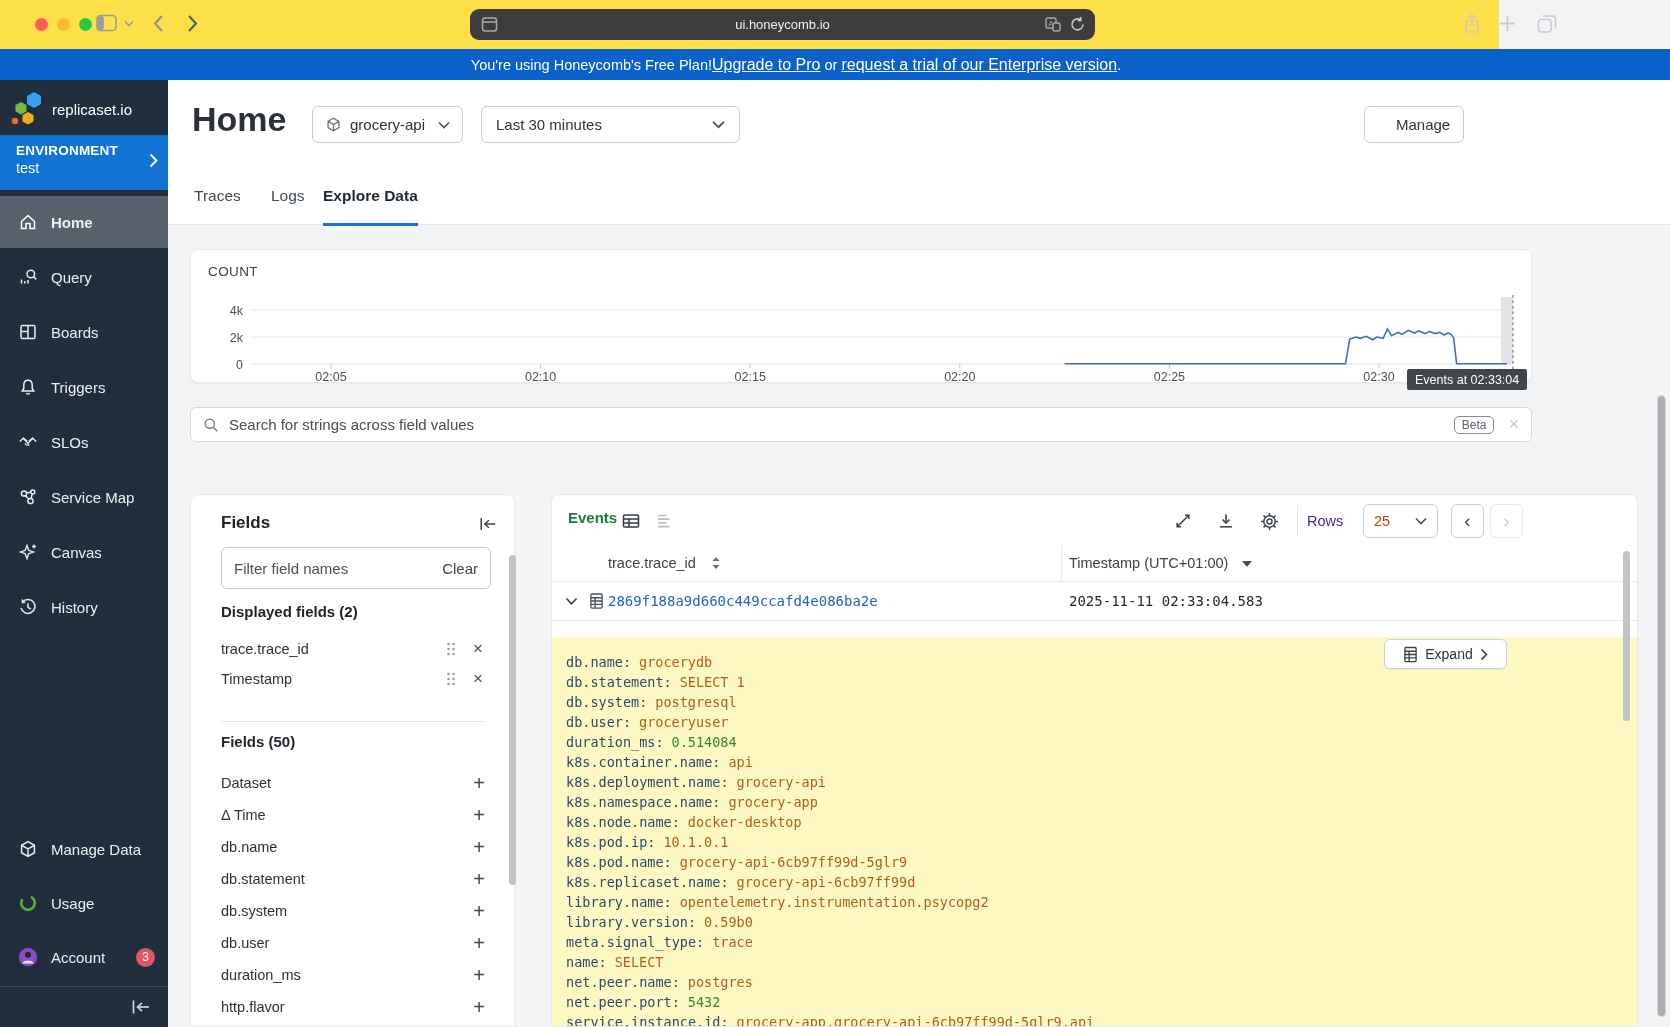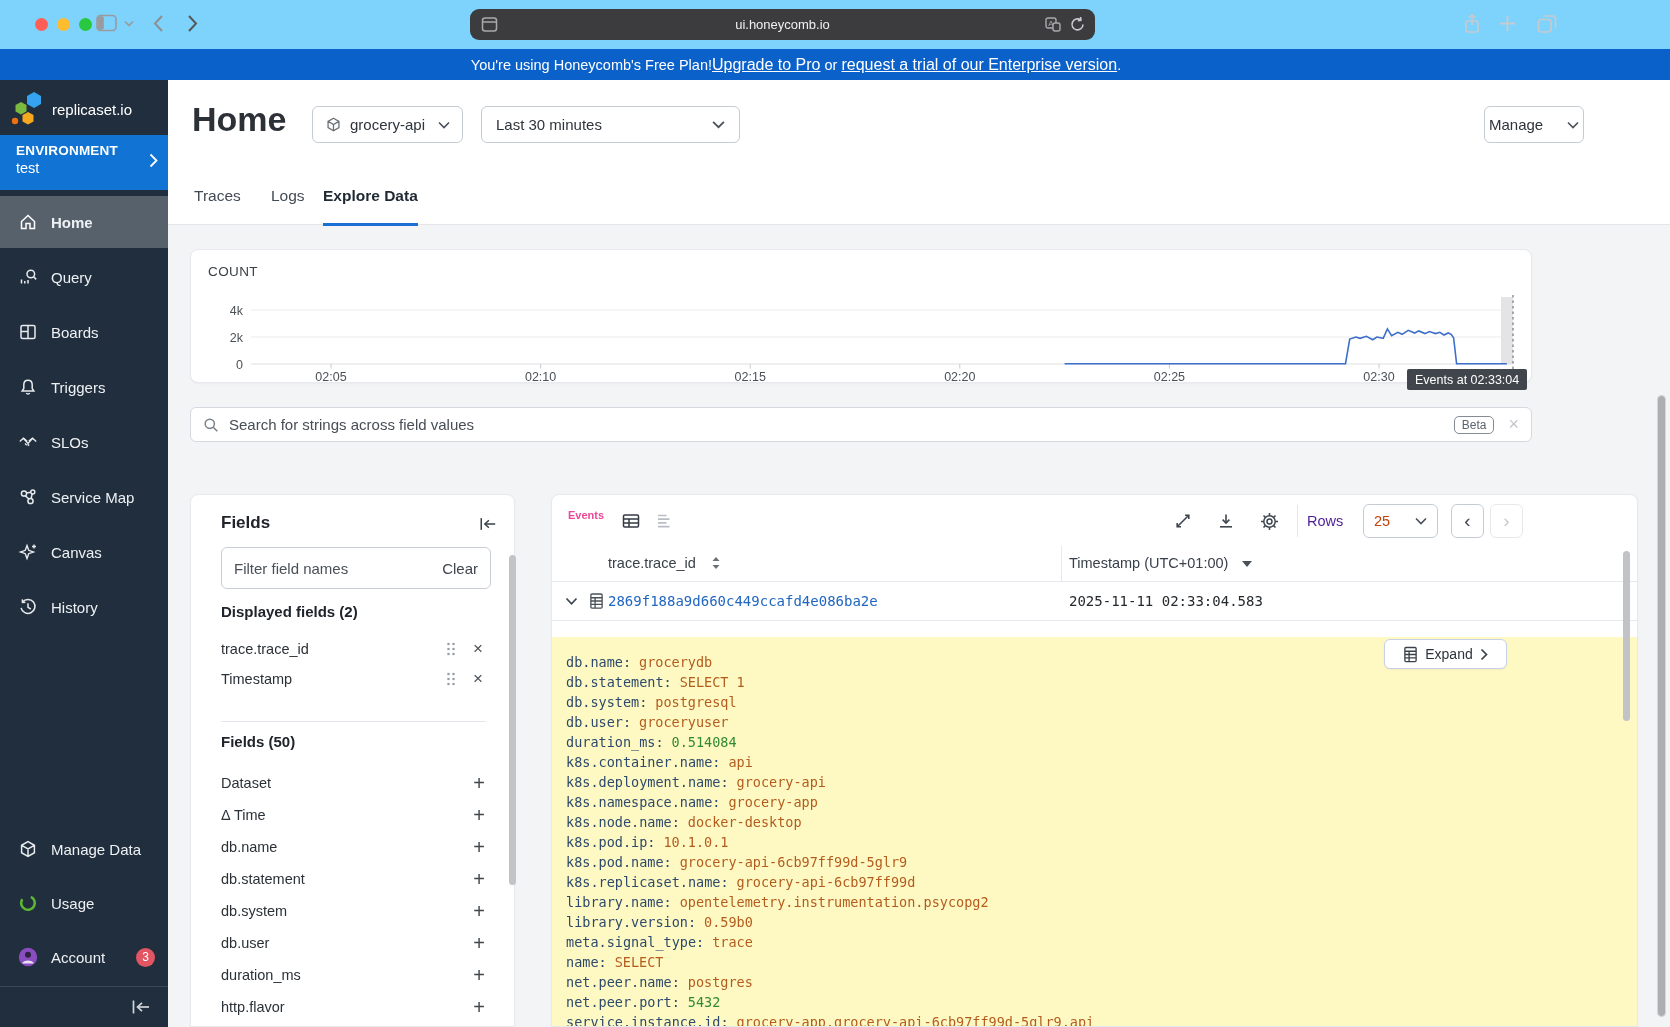--- a/index.html
+++ b/index.html
@@ -1,21 +1,21 @@
 <!DOCTYPE html>
 <html><head>
 <meta charset="utf-8">
 <style>
   * { margin:0; padding:0; box-sizing:border-box; }
   html,body { background:#000; }
   body { font-family:"Liberation Sans", sans-serif; }
   .screen { position:relative; width:1670px; height:1027px; overflow:hidden; background:#f3f4f6; }
 
   
-  .chrome { position:absolute; left:0; top:0; width:1670px; height:49px; background:#7dd3fc; }
+  .chrome { position:absolute; left:0; top:0; width:1499px; height:49px; background:#fde047; }
   .traffic { position:absolute; top:18px; width:13px; height:13px; border-radius:50%; }
   .chrome-ico { position:absolute; top:12px; }
   .urlbar { position:absolute; left:470px; top:9px; width:625px; height:31px; background:#3c3c3e; border-radius:9px; display:flex; align-items:center; justify-content:center; }
   .urlbar-text { color:#f0f0f2; font-size:13px; }
   .chrome svg { display:block; }
 
   
   .banner { position:absolute; left:0; top:49px; width:1670px; height:31px; background:#0a61c9; display:flex; align-items:center; justify-content:center; padding-right:78px; }
   .banner span { color:#fff; font-size:14.5px; }
   .banner a { color:#fff; text-decoration:underline; cursor:pointer; }
@@ -72,21 +72,21 @@
   .dfield-label { font-size:14.5px; color:#2b3138; flex:1; }
   .drag-handle { margin-right:14px; cursor:grab; display:flex; }
   .x-btn { color:#4c525a; font-size:17px; cursor:pointer; width:16px; text-align:center; }
   .afield-row { height:32px; display:flex; align-items:center; }
   .afield-label { font-size:14.5px; color:#2b3138; flex:1; }
   .plus-btn { font-size:20px; font-weight:300; color:#40464e; cursor:pointer; width:18px; text-align:center; }
   .fields-divider { position:absolute; left:30px; width:265px; height:1px; background:#e3e6ea; }
 
   
   .events-card { position:absolute; left:383px; top:414px; width:1087px; height:533px; border-radius:8px 8px 0 0; overflow:hidden; }
-  .events-title { position:absolute; left:16px; top:14px; font-size:11px; font-weight:700; color:#ec4899; }
+  .events-title { position:absolute; left:16px; top:14px; font-size:15px; font-weight:700; color:#15803d; }
   .toolbar-ico { position:absolute; top:17px; cursor:pointer; }
   .toolbar-divider { position:absolute; left:745px; top:10px; width:1px; height:32px; background:#e4e7ea; }
   .rows-label { position:absolute; left:755px; top:18px; font-size:14.5px; color:#4c1d95; }
   .rows-select { position:absolute; left:811px; top:9px; width:75px; height:34px; border:1px solid #c5cbd5; border-radius:6px; background:#fff; display:flex; align-items:center; justify-content:space-between; padding:0 10px; cursor:pointer; }
   .rows-select .sel-text { font-size:14.5px; color:#c2410c; }
   .pag-btn { position:absolute; top:9px; width:33px; height:34px; border:1px solid #c5cbd5; border-radius:6px; background:#fff; display:flex; align-items:center; justify-content:center; font-size:19px; color:#3c434b; cursor:pointer; }
   .pag-btn.disabled { border-color:#e6e8ec; color:#c6cad0; cursor:default; }
   .ev-header { position:absolute; left:0; top:51px; width:1087px; height:36px; border-bottom:1px solid #e6e9ed; }
   .col-label { font-size:14.5px; color:#39414b; font-weight:500; }
   .col-divider { position:absolute; left:509px; top:0; width:1px; height:36px; background:#e6e9ed; }
@@ -339,21 +339,21 @@
           </svg>
       </div>
 
       <div class="select" style="left:313px;top:26px;width:259px;padding:0 14px">
         <span class="sel-text" style="flex:1">Last 30 minutes</span>
         <svg width="13" height="9" viewBox="0 0 12 8">
             <polyline points="1,1.5 6,6.5 11,1.5" fill="none" stroke="#4a5059" stroke-width="1.6"></polyline>
           </svg>
       </div>
 
-      <div class="select" style="left:1316px;top:26px;width:100px;padding:0 4px">
+      <div class="select" style="left:1196px;top:26px;width:100px;padding:0 31px">
         <span class="sel-text" style="flex:1">Manage</span>
         <svg width="12" height="8" viewBox="0 0 12 8">
             <polyline points="1,1.5 6,6.5 11,1.5" fill="none" stroke="#4a5059" stroke-width="1.6"></polyline>
           </svg>
       </div>
 
       <div class="tab" style="left:26px">
           <span>Traces</span>
         </div>
       <div class="tab" style="left:103px">

